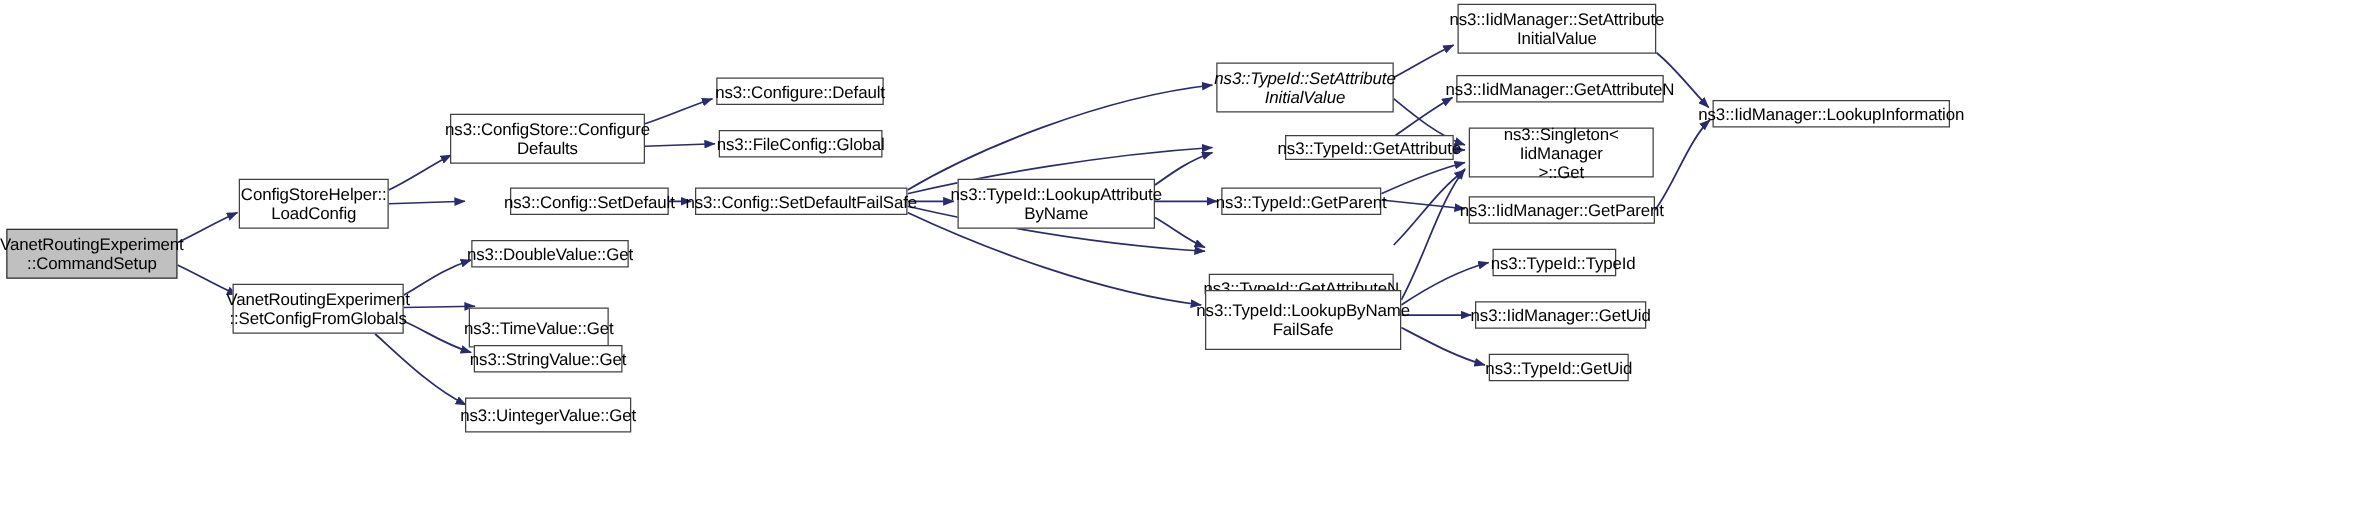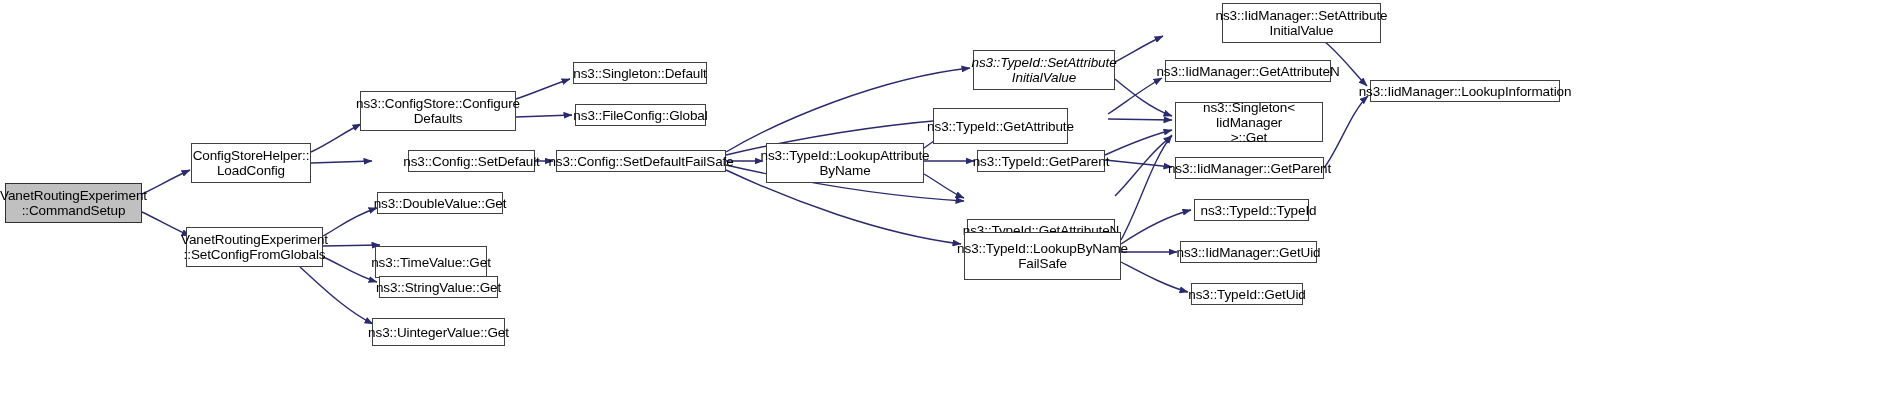--- a/index.html
+++ b/index.html
@@ -96,36 +96,36 @@
 LoadConfig</div>
       <div class="node" style="left: 186px; top: 227px; width: 137px; height: 40px;">VanetRoutingExperiment
 ::SetConfigFromGlobals</div>
       <div class="node" style="left: 360px; top: 91px; width: 156px; height: 40px;">ns3::ConfigStore::Configure
 Defaults</div>
       <div class="node" style="left: 375px; top: 150px; width: 127px; height: 22px; margin-left: 33px;">ns3::Config::SetDefault</div>
       <div class="node" style="left: 377px; top: 192px; width: 126px; height: 22px;">ns3::DoubleValue::Get</div>
       <div class="node" style="left: 375px; top: 234px; width: 112px; height: 32px; margin-top: 12px;">ns3::TimeValue::Get</div>
       <div class="node" style="left: 379px; top: 276px; width: 119px; height: 22px;">ns3::StringValue::Get</div>
       <div class="node" style="left: 372px; top: 318px; width: 133px; height: 28px;">ns3::UintegerValue::Get</div>
-      <div class="node" style="left: 573px; top: 62px; width: 134px; height: 22px;">ns3::Singleton::Default</div>
+      <div class="node" style="left: 573px; top: 62px; width: 134px; height: 22px;">ns3::Configure::Default</div>
       <div class="node" style="left: 575px; top: 104px; width: 131px; height: 22px;">ns3::FileConfig::Global</div>
       <div class="node" style="left: 556px; top: 150px; width: 170px; height: 22px;">ns3::Config::SetDefaultFailSafe</div>
       <div class="node" style="left: 766px; top: 143px; width: 158px; height: 40px;">ns3::TypeId::LookupAttribute
 ByName</div>
       <div class="node" style="left: 973px; top: 50px; width: 142px; height: 40px; font-style: italic;">ns3::TypeId::SetAttribute
 InitialValue</div>
-      <div class="node" style="left: 933px; top: 108px; width: 135px; height: 36px;">ns3::TypeId::GetAttribute</div>
+      <div class="node" style="left: 1028px; top: 108px; width: 135px; height: 20px;">ns3::TypeId::GetAttribute</div>
       <div class="node" style="left: 977px; top: 150px; width: 128px; height: 22px;">ns3::TypeId::GetParent</div>
       <div class="node" style="left: 967px; top: 192px; width: 148px; height: 22px; margin-top: 27px;">ns3::TypeId::GetAttributeN</div>
       <div class="node" style="left: 964px; top: 232px; width: 157px; height: 48px;">ns3::TypeId::LookupByName
 FailSafe</div>
-      <div class="node" style="left: 1222px; top: 3px; width: 159px; height: 40px;">ns3::IidManager::SetAttribute
+      <div class="node" style="left: 1166px; top: 3px; width: 159px; height: 40px;">ns3::IidManager::SetAttribute
 InitialValue</div>
       <div class="node" style="left: 1165px; top: 60px; width: 166px; height: 22px;">ns3::IidManager::GetAttributeN</div>
       <div class="node" style="left: 1175px; top: 102px; width: 148px; height: 40px;">ns3::Singleton&lt; IidManager
 &gt;::Get</div>
       <div class="node" style="left: 1175px; top: 157px; width: 149px; height: 22px;">ns3::IidManager::GetParent</div>
-      <div class="node" style="left: 1194px; top: 199px; width: 115px; height: 22px; padding-left: 14px;">ns3::TypeId::TypeId</div>
+      <div class="node" style="left: 1194px; top: 199px; width: 99px; height: 22px; padding-left: 14px;">ns3::TypeId::TypeId</div>
       <div class="node" style="left: 1180px; top: 241px; width: 137px; height: 22px;">ns3::IidManager::GetUid</div>
       <div class="node" style="left: 1191px; top: 283px; width: 112px; height: 22px;">ns3::TypeId::GetUid</div>
       <div class="node" style="left: 1370px; top: 80px; width: 190px; height: 22px;">ns3::IidManager::LookupInformation</div>
     </div>
 </div>
 
 </body></html>

